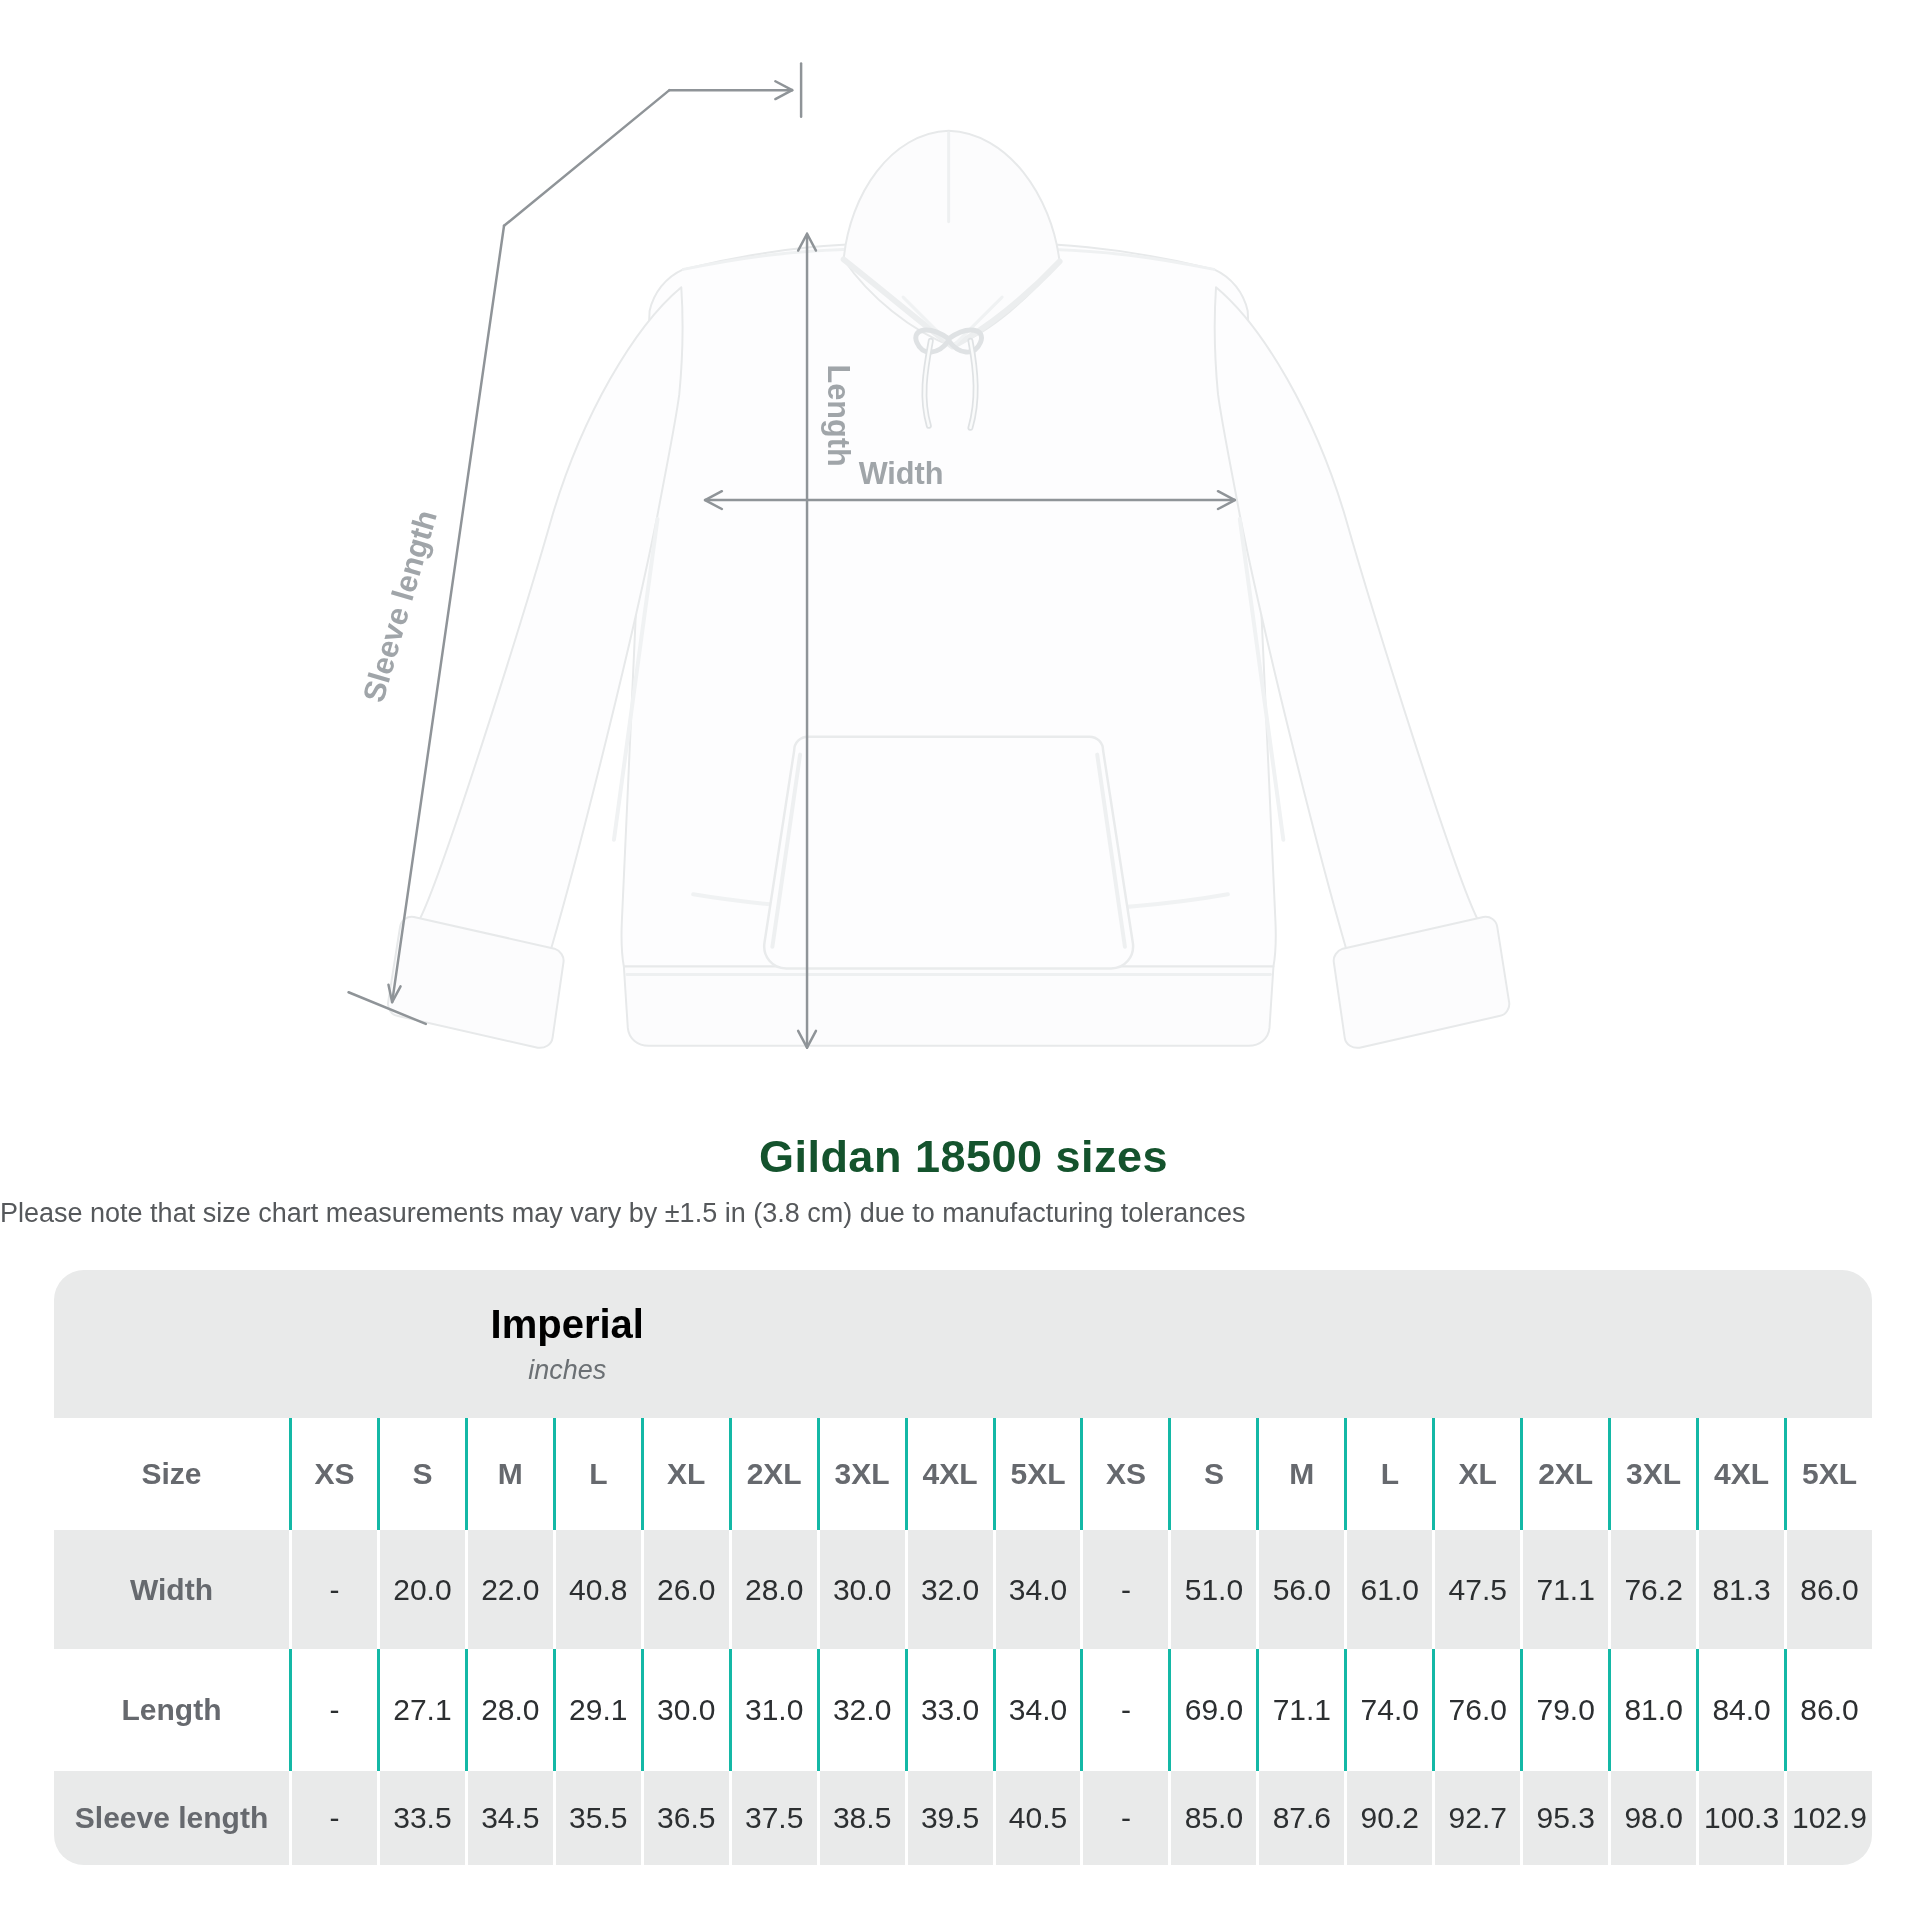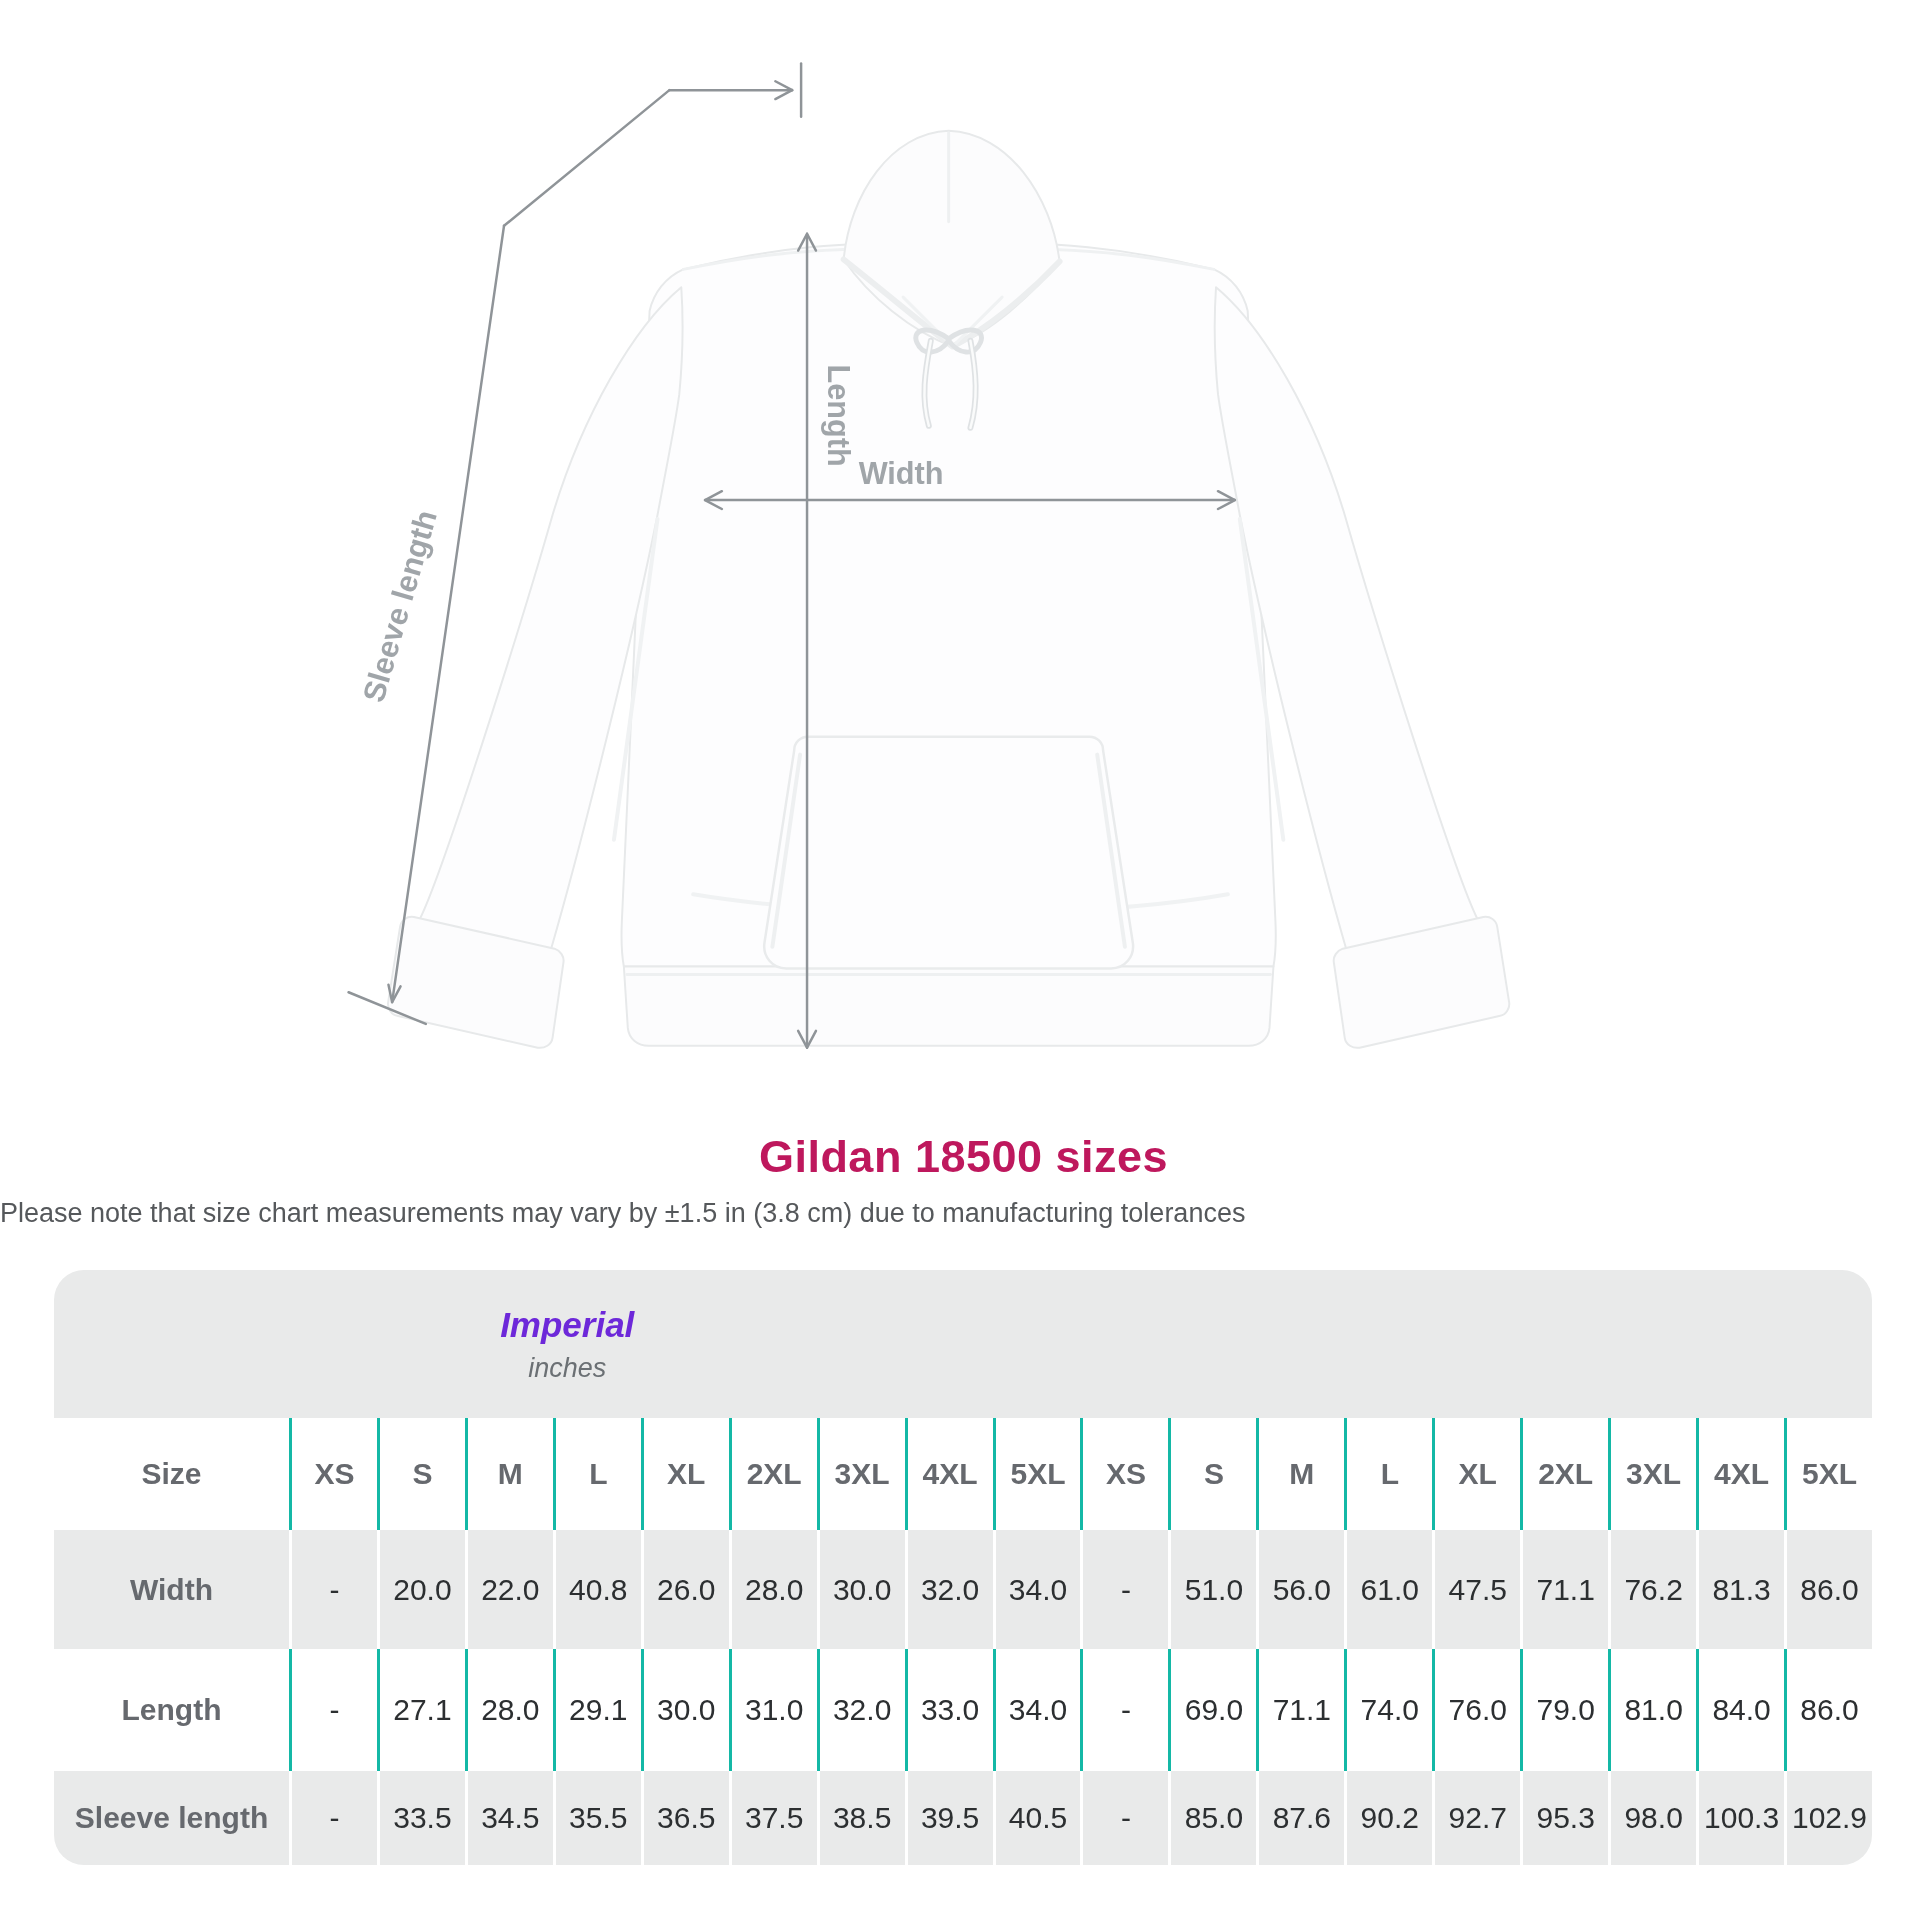--- a/index.html
+++ b/index.html
@@ -4,37 +4,37 @@
 <style>
   html,body{margin:0;padding:0;background:#fff;}
   #stage{
     position:relative;width:1927px;height:1927px;background:#ffffff;overflow:hidden;
     font-family:"Liberation Sans", sans-serif;
   }
   svg.diagram{position:absolute;top:0;left:0;display:block;}
 
   .title{
     position:absolute;top:1131px;left:0;width:100%;text-align:center;
-    font-size:45px;font-weight:bold;color:#be185d;letter-spacing:0.5px;
+    font-size:45px;font-weight:bold;color:#14532d;letter-spacing:0.5px;
   }
   .note{
     position:absolute;top:1198px;left:0;width:100%;text-align:left;
     font-size:27px;color:#55585b;
   }
 
   .size-table{position:absolute;top:1270px;left:54px;width:1818px;}
 
   .unit-band{
     display:flex;background:#e9eaea;height:148px;
     border-radius:30px 30px 0 0;overflow:hidden;
   }
   .unit-half{display:flex;flex-direction:column;align-items:center;justify-content:center;gap:8px;}
   .unit-half.left{width:calc(235px + (1818px - 235px)/2);}
   .unit-half.right{flex:1;}
-  .unit-name{font-size:35px;font-weight:bold;font-style:italic;color:#6d28d9;}
+  .unit-name{font-size:40px;font-weight:bold;color:#000000;}
   .unit-sub{font-size:27px;font-style:italic;color:#6b7074;}
 
   .t-row{display:grid;grid-template-columns:235px repeat(18,1fr);overflow:hidden;}
   .t-row.white{background:#ffffff;}
   .t-row.gray{background:#e9eaea;}
   .t-row.last{border-radius:0 0 30px 30px;}
   .cell{
     display:flex;align-items:center;justify-content:center;
     font-size:30px;color:#2c2f31;white-space:nowrap;
   }

